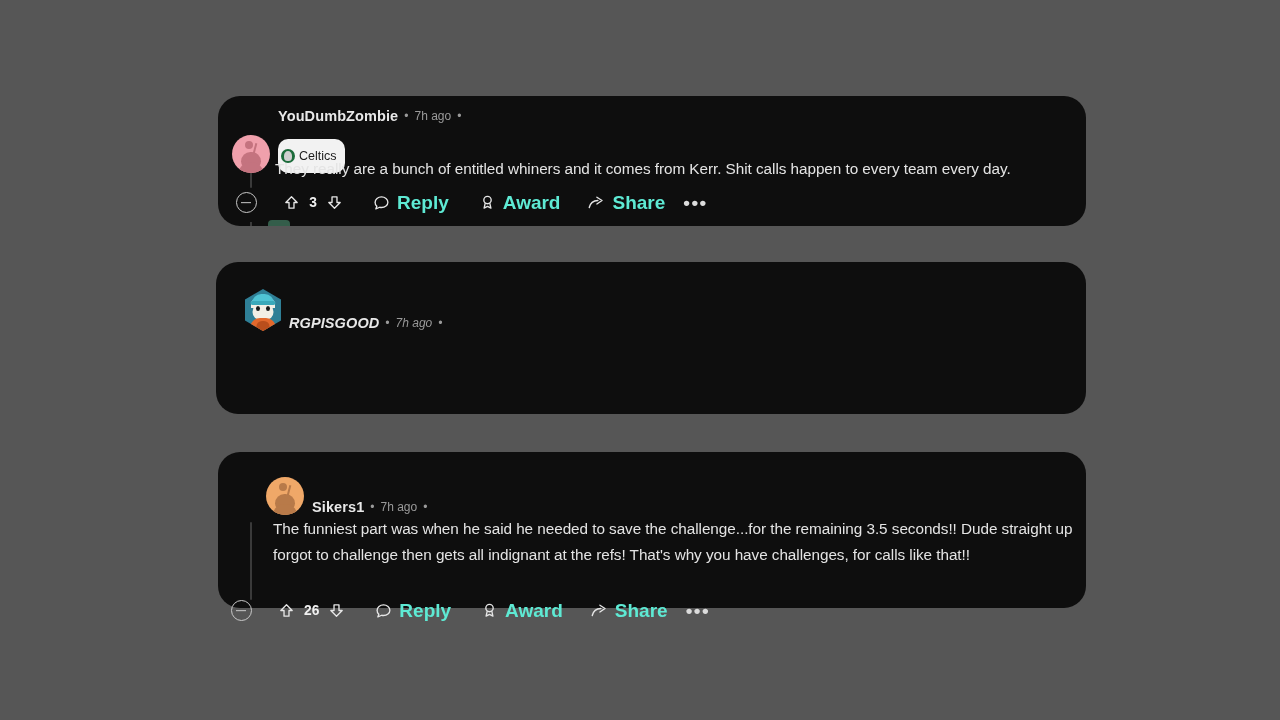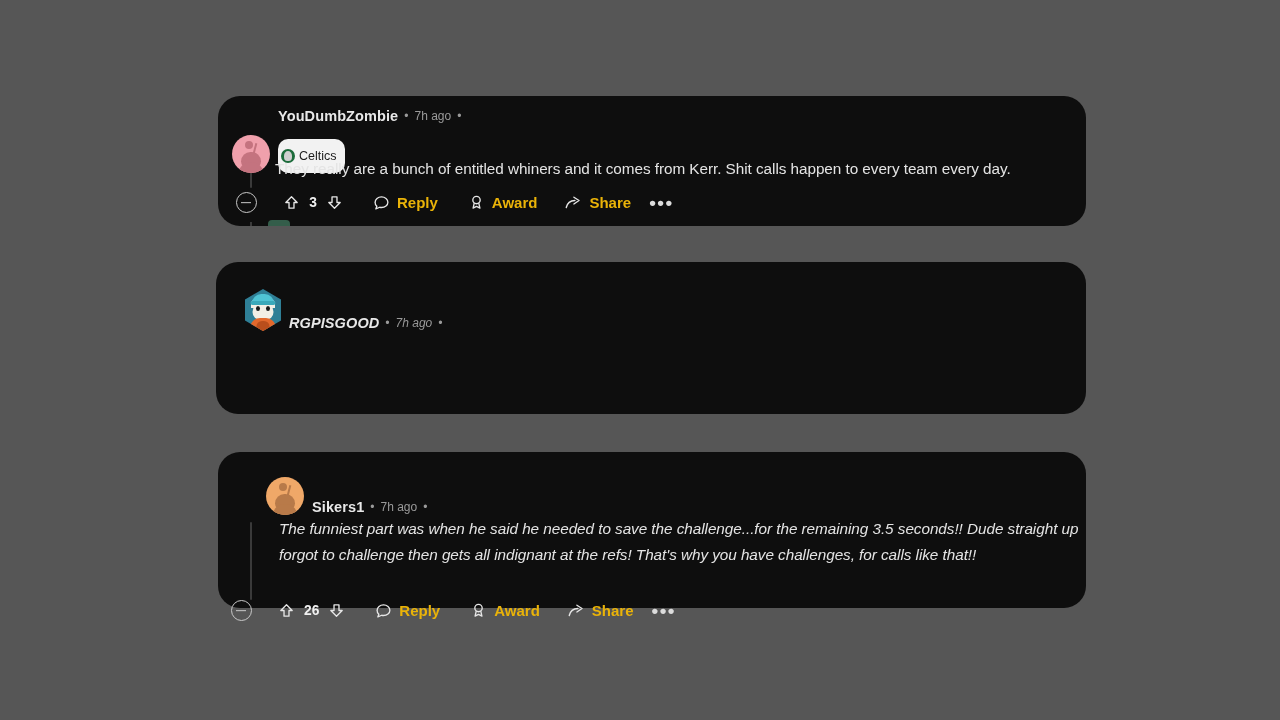--- a/index.html
+++ b/index.html
@@ -253,21 +253,21 @@
   
   .cmt-body {
     position: absolute;
     color: #e4e4e4;
     font-size: 15.3px;
     line-height: 25.5px;
     letter-spacing: -0.05px;
   }
   .c1-body { left: 57px; top: 60px;  width: 800px; }
   .c2-body { left: 39px; top: 68px;  width: 828px; }
-  .c3-body { left: 61px; top: 64px;  width: 800px; font-style: italic; }
+  .c3-body { left: 55px; top: 64px;  width: 800px; }
 
   
   .thread-line {
     position: absolute;
     width: 2px;
     background: #3a3a3a;
     border-radius: 1px;
   }
   .c1-thread { left: 32px; top: 56px; height: 36px; }
   .c3-thread { left: 32px; top: 70px; height: 78px; }
@@ -278,22 +278,22 @@
     display: flex;
     align-items: center;
   }
   .c1-actions { left: 236px; top: 192px; }
   .c3-actions { left: 231px; top: 600px; }
 
   .act {
     display: flex;
     align-items: center;
     gap: 7px;
-    color: #eab308;
-    font-size: 15px;
+    color: #5eead4;
+    font-size: 19px;
     font-weight: bold;
     white-space: nowrap;
   }
   .act-label { line-height: 1; }
 
   .collapse-btn {
     width: 21px; height: 21px;
     border: 1.7px solid #c8c8c8;
     border-radius: 50%;
     position: relative;

